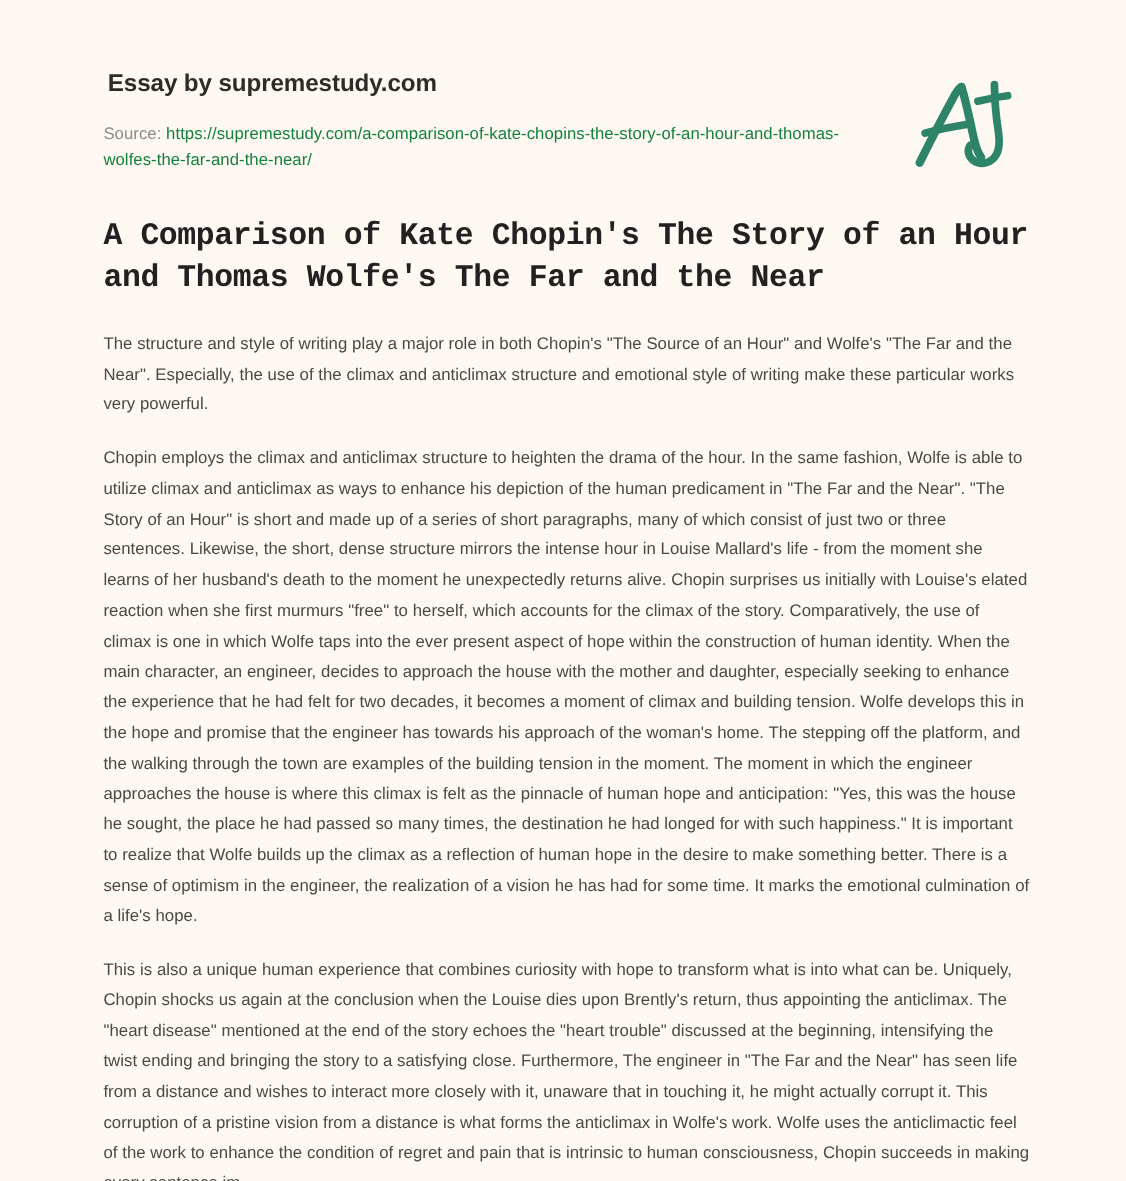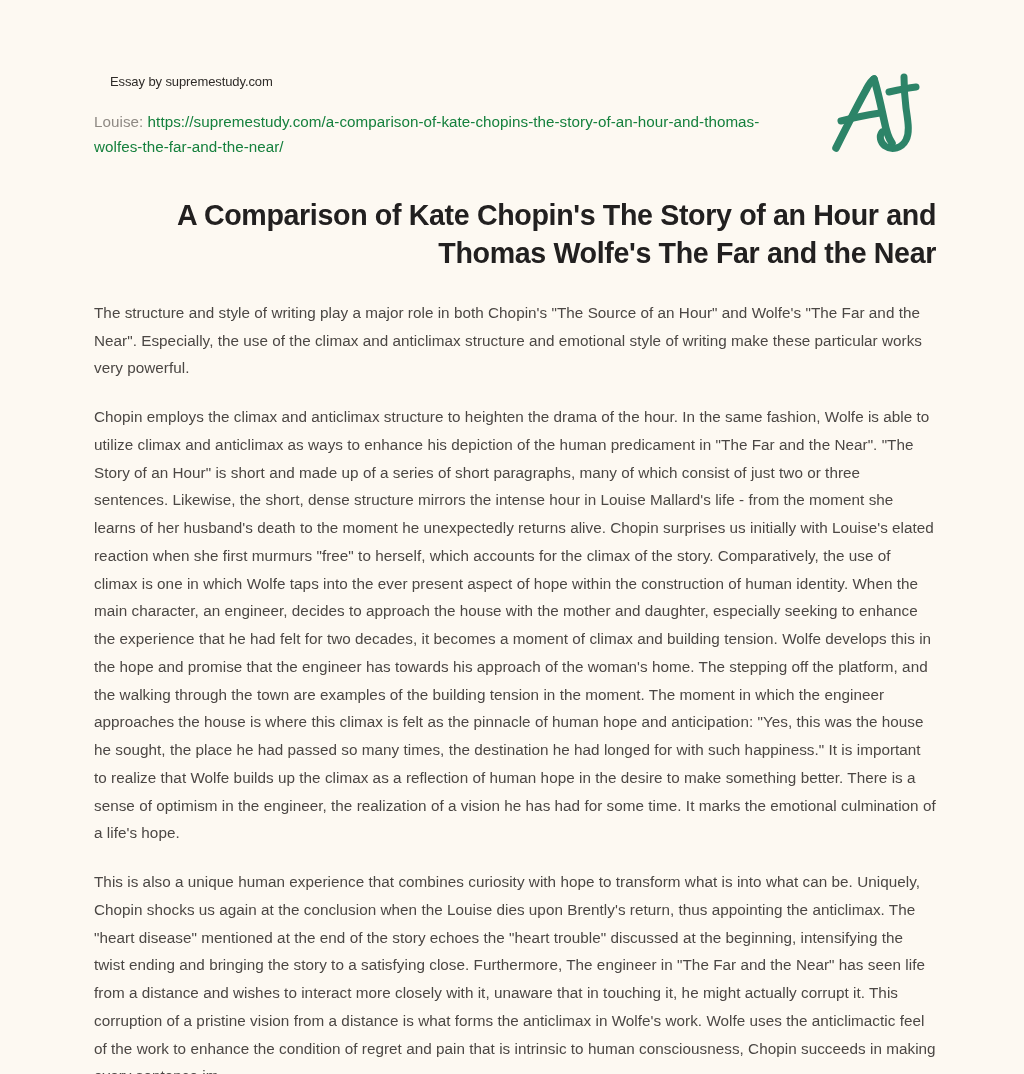--- a/index.html
+++ b/index.html
@@ -27,26 +27,26 @@
   
   .header {
     position: relative;
     padding: 58px 64px 0 94px;
     min-height: 196px;
     box-sizing: border-box;
   }
 
   .essay-by {
     font-family: "Liberation Sans", sans-serif;
-    font-size: 13px;
-    font-weight: 400;
+    font-size: 22px;
+    font-weight: 700;
     color: #2e2b28;
     letter-spacing: -0.1px;
     line-height: 1.25;
-    margin: 16px;
+    margin: 4px;
   }
 
   .source-line {
     margin-top: 20px;
     font-size: 15.2px;
     line-height: 1.62;
     max-width: 672px;
     color: #8a8580;
     letter-spacing: 0.05px;
   }
@@ -76,29 +76,28 @@
     height: 100px;
   }
 
   
   .content {
     padding: 0 88px 0 94px;
     box-sizing: border-box;
   }
 
   .doc-title {
-    font-family: Liberation Sans, sans-serif;
+    font-family: Liberation Mono, monospace;
     font-size: 28.6px;
     font-weight: 700;
     color: #222020;
     line-height: 1.345;
     letter-spacing: -0.35px;
     margin: 0 0 26px 0;
     max-width: 880px;
-    text-align: right;
   }
 
   .para {
     font-family: "Liberation Sans", sans-serif;
     font-size: 15.25px;
     line-height: 1.82;
     color: #4b4744;
     margin: 0 0 21px 0;
     max-width: 845px;
     letter-spacing: 0.04px;
@@ -112,21 +111,21 @@
 </head>
 <body>
 
 <div class="page">
 
   <div class="header">
 
     <div class="essay-by">Essay by supremestudy.com</div>
 
     <div class="source-line">
-      <span class="source-label">Louise:</span>
+      <span class="source-label">Source:</span>
       <span class="source-url">https://supremestudy.com/a-comparison-of-kate-chopins-the-story-of-an-hour-and-thomas-wolfes-the-far-and-the-near/</span>
     </div>
 
     <div class="logo">
       <svg viewBox="0 0 110 100" xmlns="http://www.w3.org/2000/svg">
         <g fill="none" stroke="#2d8468" stroke-linecap="round" stroke-linejoin="round">
 
           <path d="M10 82 C 18 66, 30 42, 40 24 C 43 18, 46 14, 48 13" stroke-width="7.5"></path>
 
           <path d="M48 13 C 51 22, 55 40, 58 54 C 60 64, 62 72, 66 77" stroke-width="7.5"></path>

